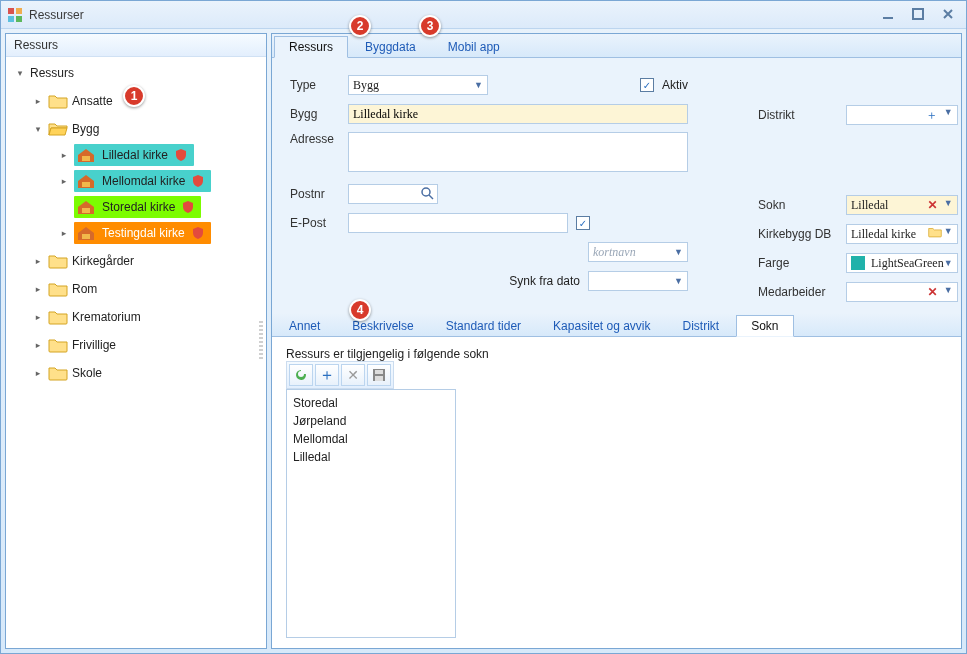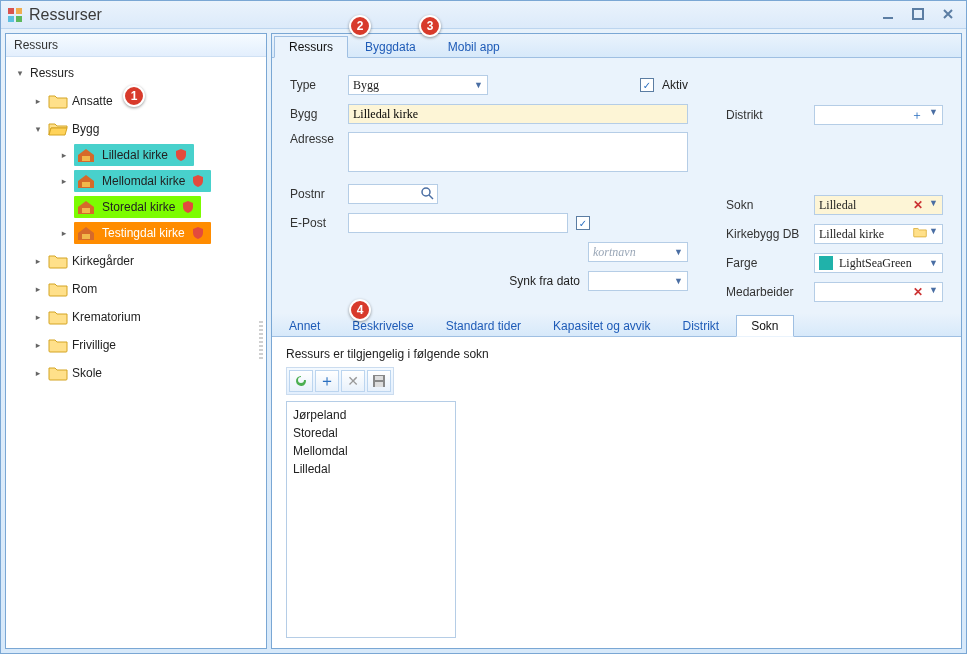--- a/index.html
+++ b/index.html
@@ -22,21 +22,21 @@
     display: flex; align-items: center;
     padding: 0 6px;
     border-bottom: 1px solid #bcd5ef;
     position: relative;
   }
   .app-icon {
     width: 16px; height: 16px;
     margin-right: 6px;
     display: inline-flex;
   }
-  .title-text { font-size: 16px; color: #3a3a3a; }
+  .title-text { font-size: 12px; color: #3a3a3a; }
   .win-controls {
     position: absolute; right: 8px; top: 4px;
     display: flex; gap: 10px;
   }
   .win-controls span {
     width: 20px; height: 18px;
     display: inline-flex; align-items: center; justify-content: center;
     color: #5b7da3; font-weight: bold;
     cursor: default;
   }
@@ -138,21 +138,21 @@
     background:#eaf3fc;
     border-color:#9fbfe2;
     color:#111;
     border-bottom:1px solid #eaf3fc;
     z-index:1;
   }
 
   .form-area {
     padding: 16px 18px 10px 18px;
     display:flex;
-    gap:38px;
+    gap:70px;
     align-items:flex-start;
   }
   .col { display:flex; flex-direction:column; gap:7px; }
   .field-row { display:flex; align-items:center; gap:8px; height:22px;}
   .lbl { width:50px; color:#333; }
   .lbl-r { width:80px; color:#333; }
   .tf, .dd {
     height:20px; border:1px solid #b5cde6;
     background:#fff; padding:0 4px;
     font: 12px "Segoe UI";
@@ -173,21 +173,21 @@
   .x-btn { color:#c33; font-weight:bold; padding:0 4px;}
   .plus-btn {color:#2a6fc0; padding:0 4px;}
   .swatch {width:14px;height:14px;display:inline-block;}
 
   .sub-section {
     display:flex; flex-direction:column;
     flex:1; min-height:0;
   }
   .sub-body {
     padding:10px 14px;
-    display:flex; flex-direction:column; gap:6px;
+    display:flex; flex-direction:column; gap:0;
     flex:1;
   }
   .toolbar {
     display:flex; gap:2px;
     background: linear-gradient(#f4faff,#e3effd);
     border:1px solid #cbdcef;
     padding:2px;
     width:fit-content;
   }
   .tool-btn {
@@ -547,22 +547,22 @@
             <span class="tool-btn" style="color:#999;font-size:14px">✕</span>
             <span class="tool-btn">
               <svg width="14" height="14" viewBox="0 0 14 14">
                   <rect x="1" y="1" width="12" height="12" fill="#888"></rect>
                   <rect x="3" y="2" width="8" height="4" fill="#ddd"></rect>
                   <rect x="3" y="8" width="8" height="5" fill="#ddd"></rect>
                 </svg>
             </span>
           </div>
           <div class="listbox">
+            <div>Storedal</div>
             <div>Jørpeland</div>
-            <div>Storedal</div>
             <div>Mellomdal</div>
             <div>Lilledal</div>
           </div>
         </div>
       </div>
 
     </div>
   </div>
 
   <div class="annot" style="left:122px; top:84px">1</div>

